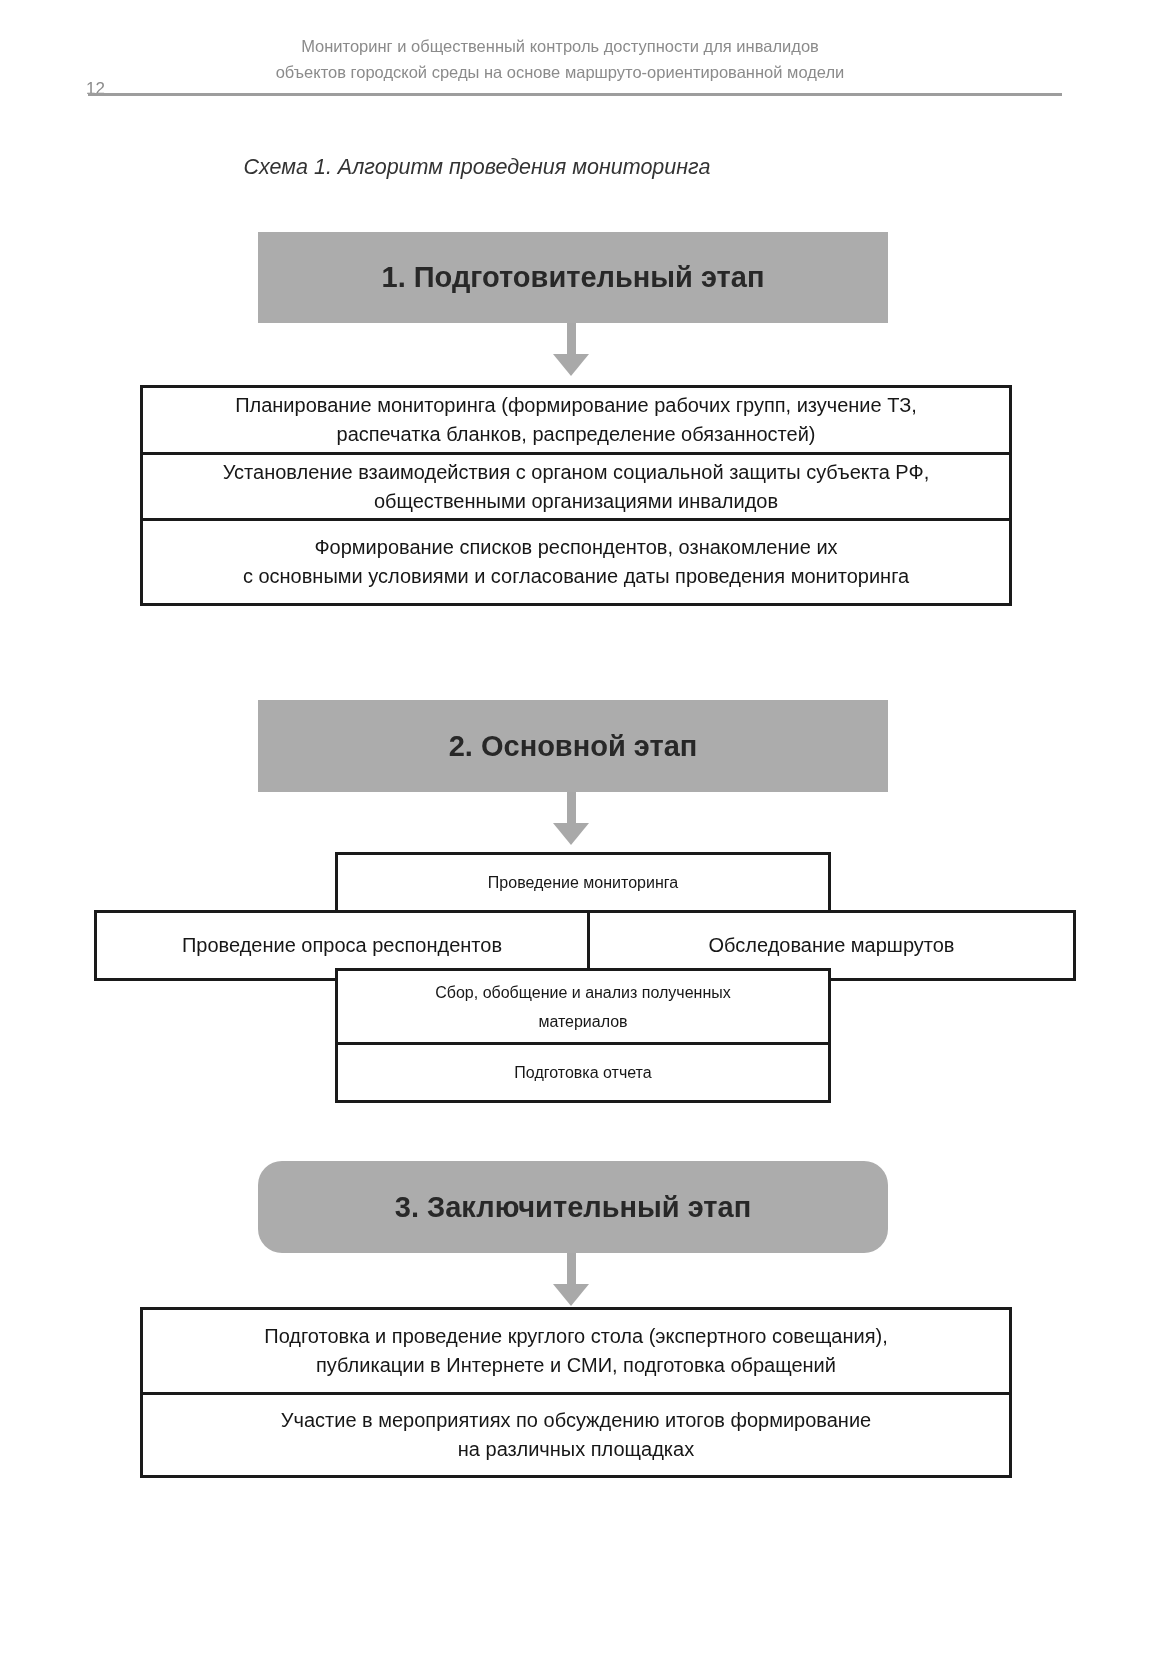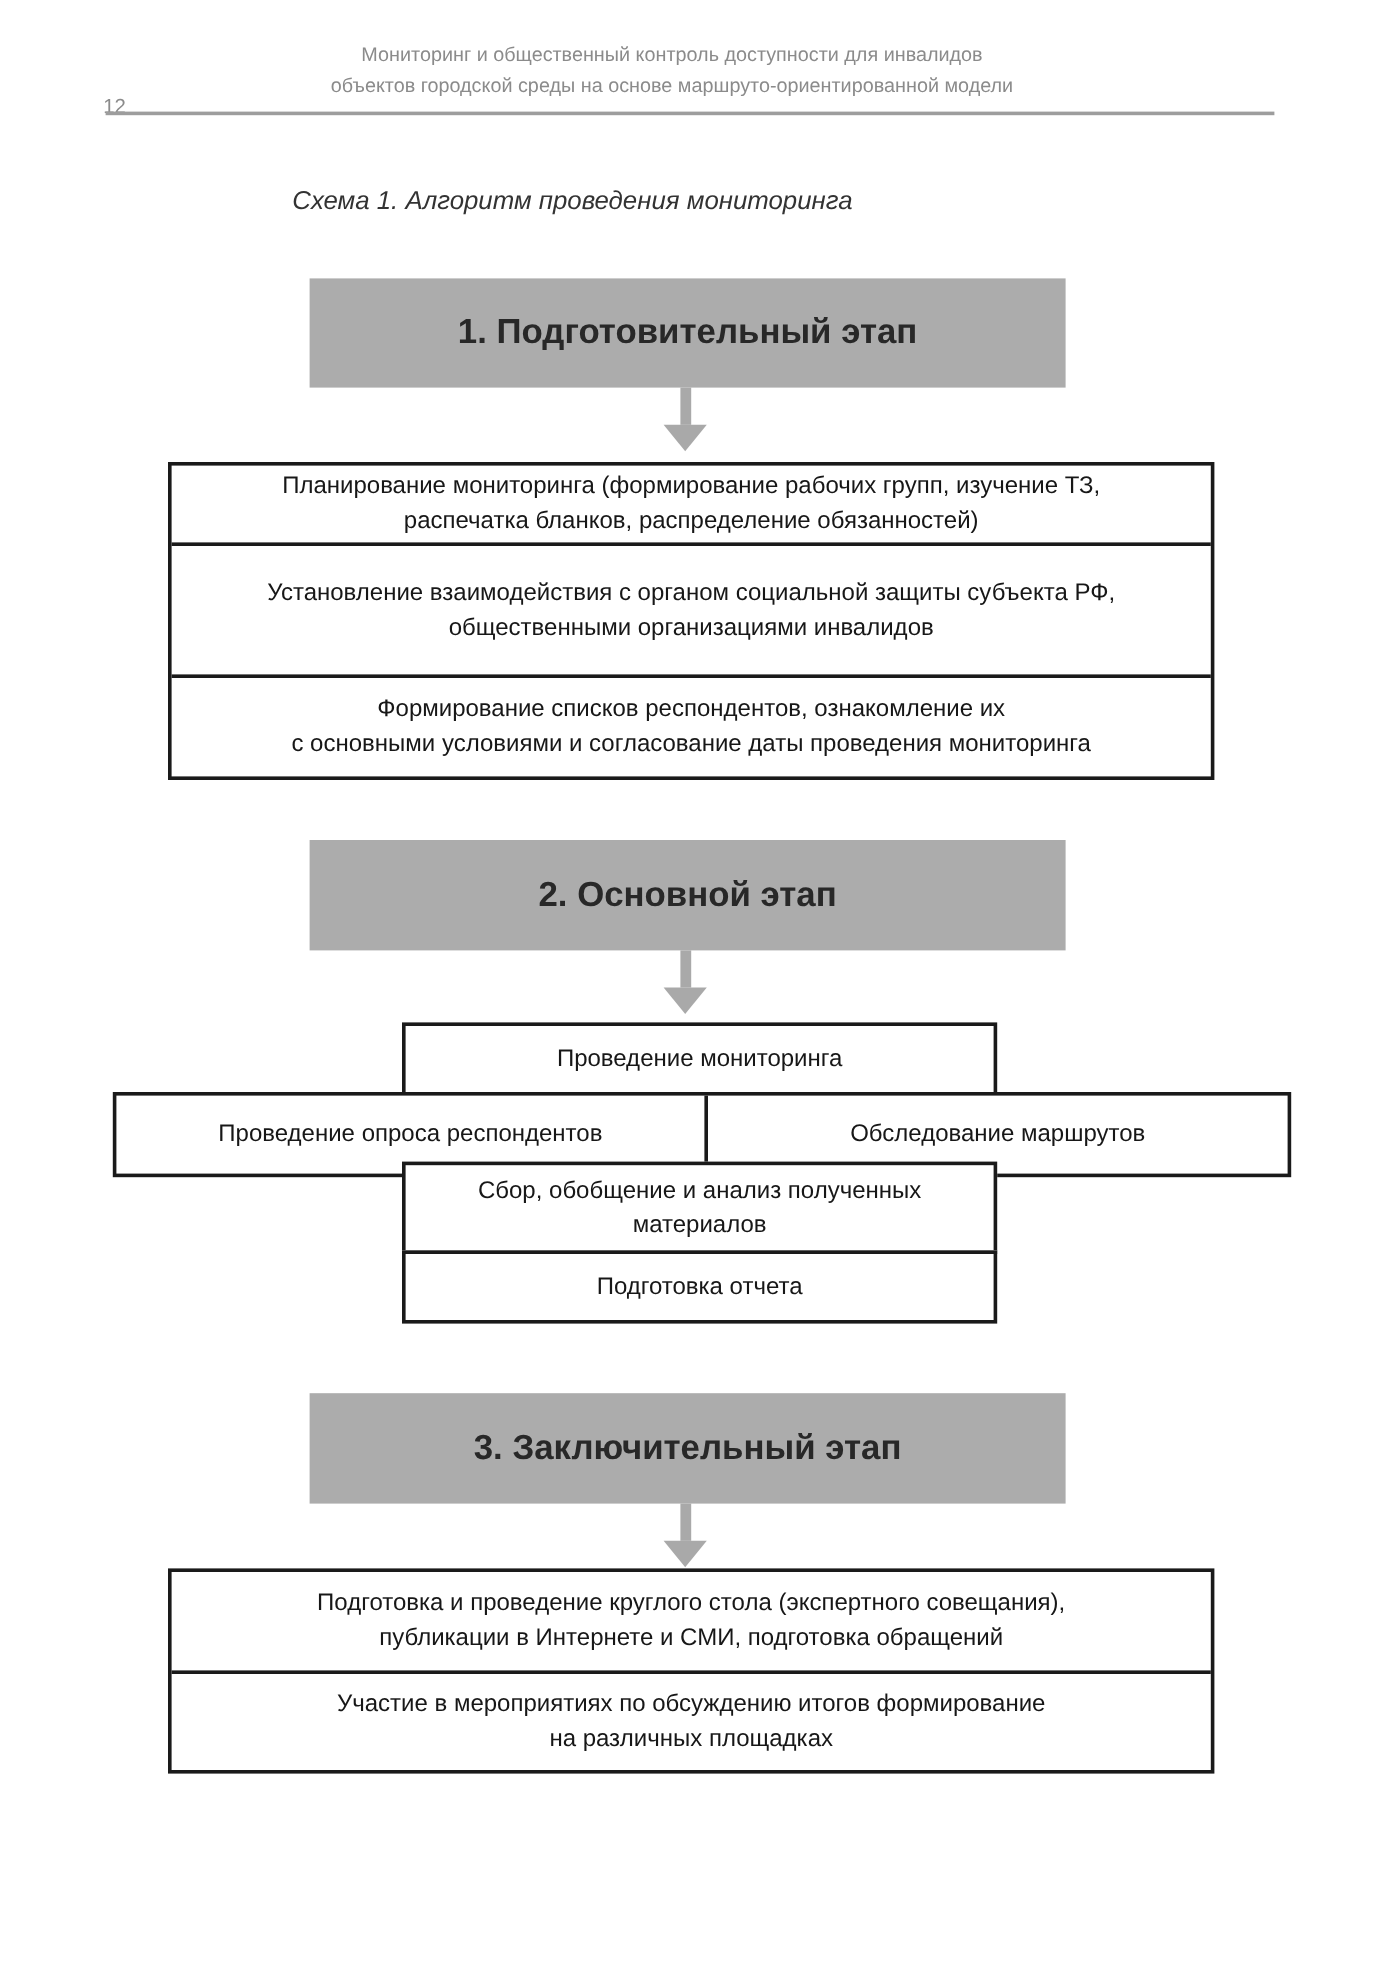--- a/index.html
+++ b/index.html
@@ -25,21 +25,21 @@
     position:absolute;left:0;top:155px;width:954px;text-align:center;
     font-size:21.5px;font-style:italic;color:#333333;
   }
   .stage-header{
     position:absolute;left:258px;width:630px;background:var(--stage-fill);
     display:flex;align-items:center;justify-content:center;
     font-weight:700;font-size:29px;color:#282828;
   }
   #stage1{top:232px;height:91px;}
   #stage2{top:700px;height:92px;}
-  #stage3{top:1161px;height:92px;}
+  #stage3{top:1161px;height:92px;border-radius:24px;}
 
   .arrow{position:absolute;left:553px;width:36px;}
   #arrow1{top:323px;}
   #arrow2{top:792px;}
   #arrow3{top:1253px;}
   .arrow .stem{width:9px;height:31px;margin:0 auto;background:var(--arrow);}
   .arrow .head{
     width:0;height:0;margin:0 auto;
     border-left:18px solid transparent;border-right:18px solid transparent;
     border-top:22px solid var(--arrow);
@@ -50,30 +50,30 @@
     border:3px solid var(--border);background:#ffffff;
   }
   .group .row{
     box-sizing:border-box;display:flex;align-items:center;justify-content:center;
     text-align:center;font-size:20px;line-height:29px;color:var(--text);
     white-space:pre-line;padding:2px 10px;
   }
   .group .row + .row{border-top:3px solid var(--border);}
   #group-prep{top:385px;}
   #group-prep .row:nth-child(1){height:64px;}
-  #group-prep .row:nth-child(2){height:110px;}
+  #group-prep .row:nth-child(2){height:66px;}
   #group-prep .row:nth-child(3){height:85px;}
   #group-final{top:1307px;}
   #group-final .row:nth-child(1){height:82px;border-radius:31px;}
   #group-final .row:nth-child(2){height:83px;}
 
   .box{
     position:absolute;box-sizing:border-box;border:3px solid var(--border);background:#ffffff;
     display:flex;align-items:center;justify-content:center;text-align:center;
-    font-size:20px;line-height:29px;color:var(--text);white-space:pre-line;padding:6px 10px;
+    font-size:16px;line-height:29px;color:var(--text);white-space:pre-line;padding:6px 10px;
   }
   #step-monitoring{left:335px;top:852px;width:496px;height:61px;}
   #step-analysis{left:335px;top:968px;width:496px;height:77px;}
   #step-report{left:335px;top:1042px;width:496px;height:61px;}
   #row-wide{
     position:absolute;left:94px;top:910px;width:982px;height:71px;box-sizing:border-box;
     border:3px solid var(--border);background:#ffffff;display:flex;
   }
   #row-wide .cell{
     box-sizing:border-box;display:flex;align-items:center;justify-content:center;

